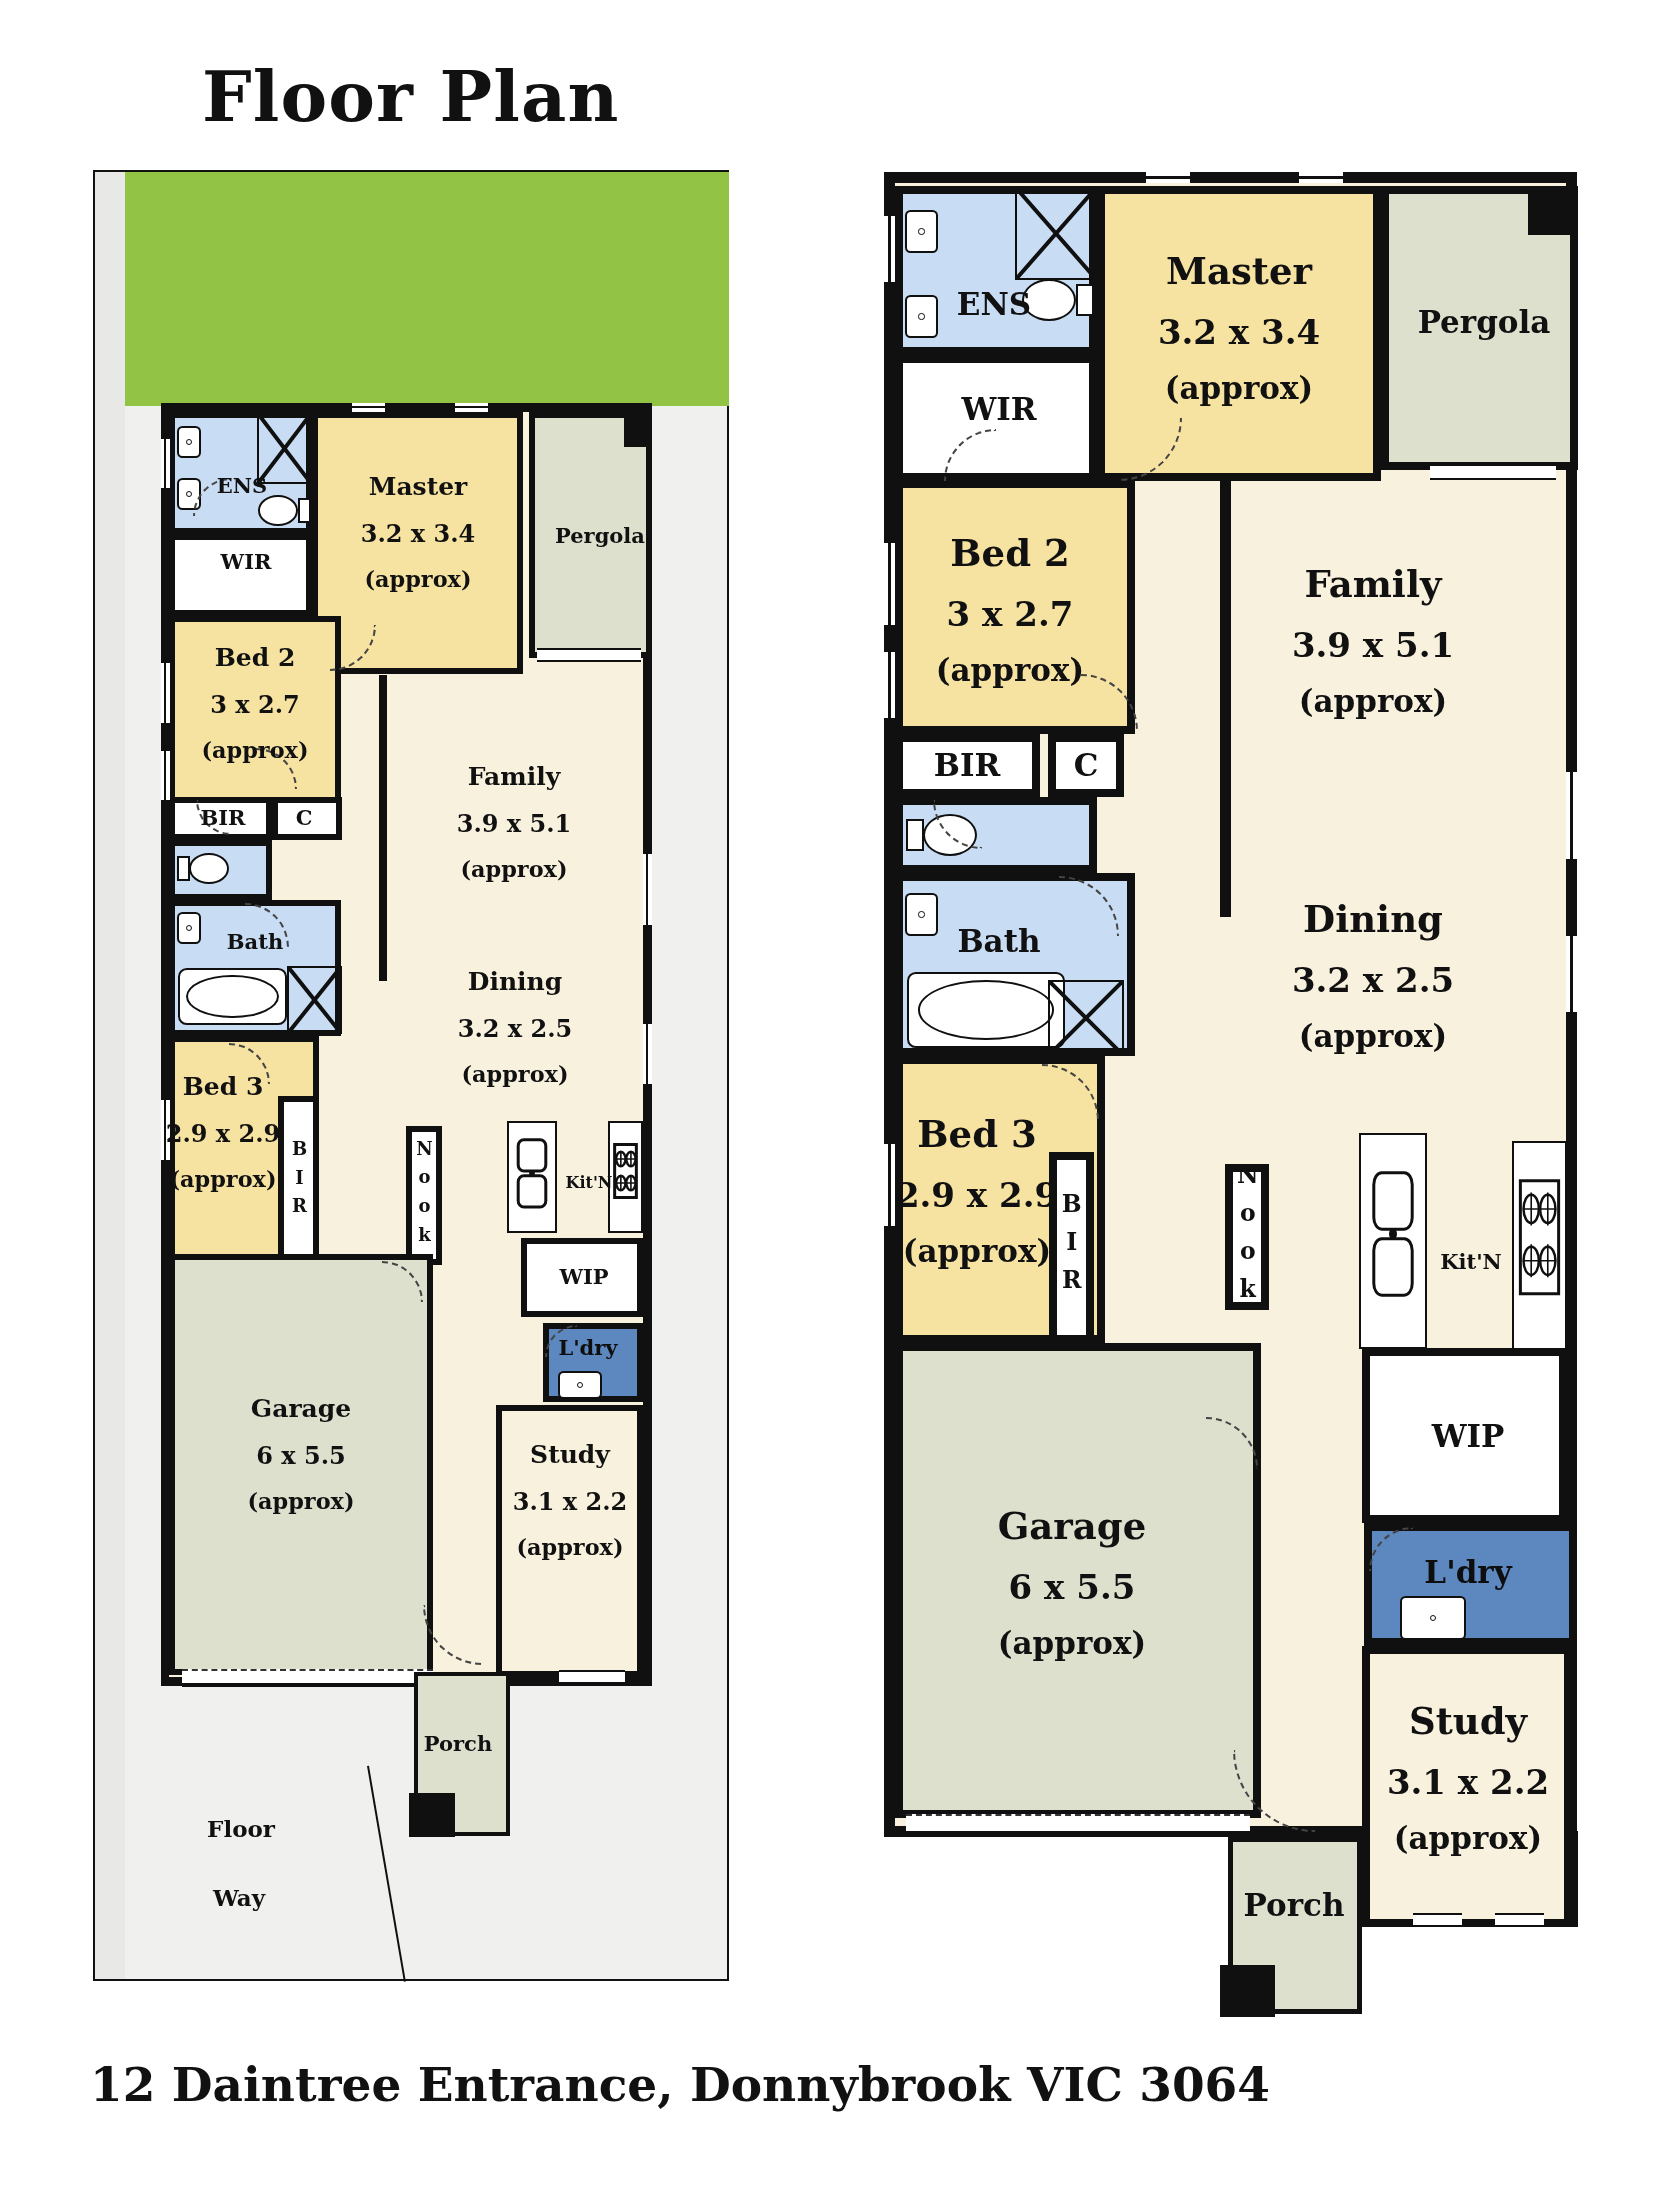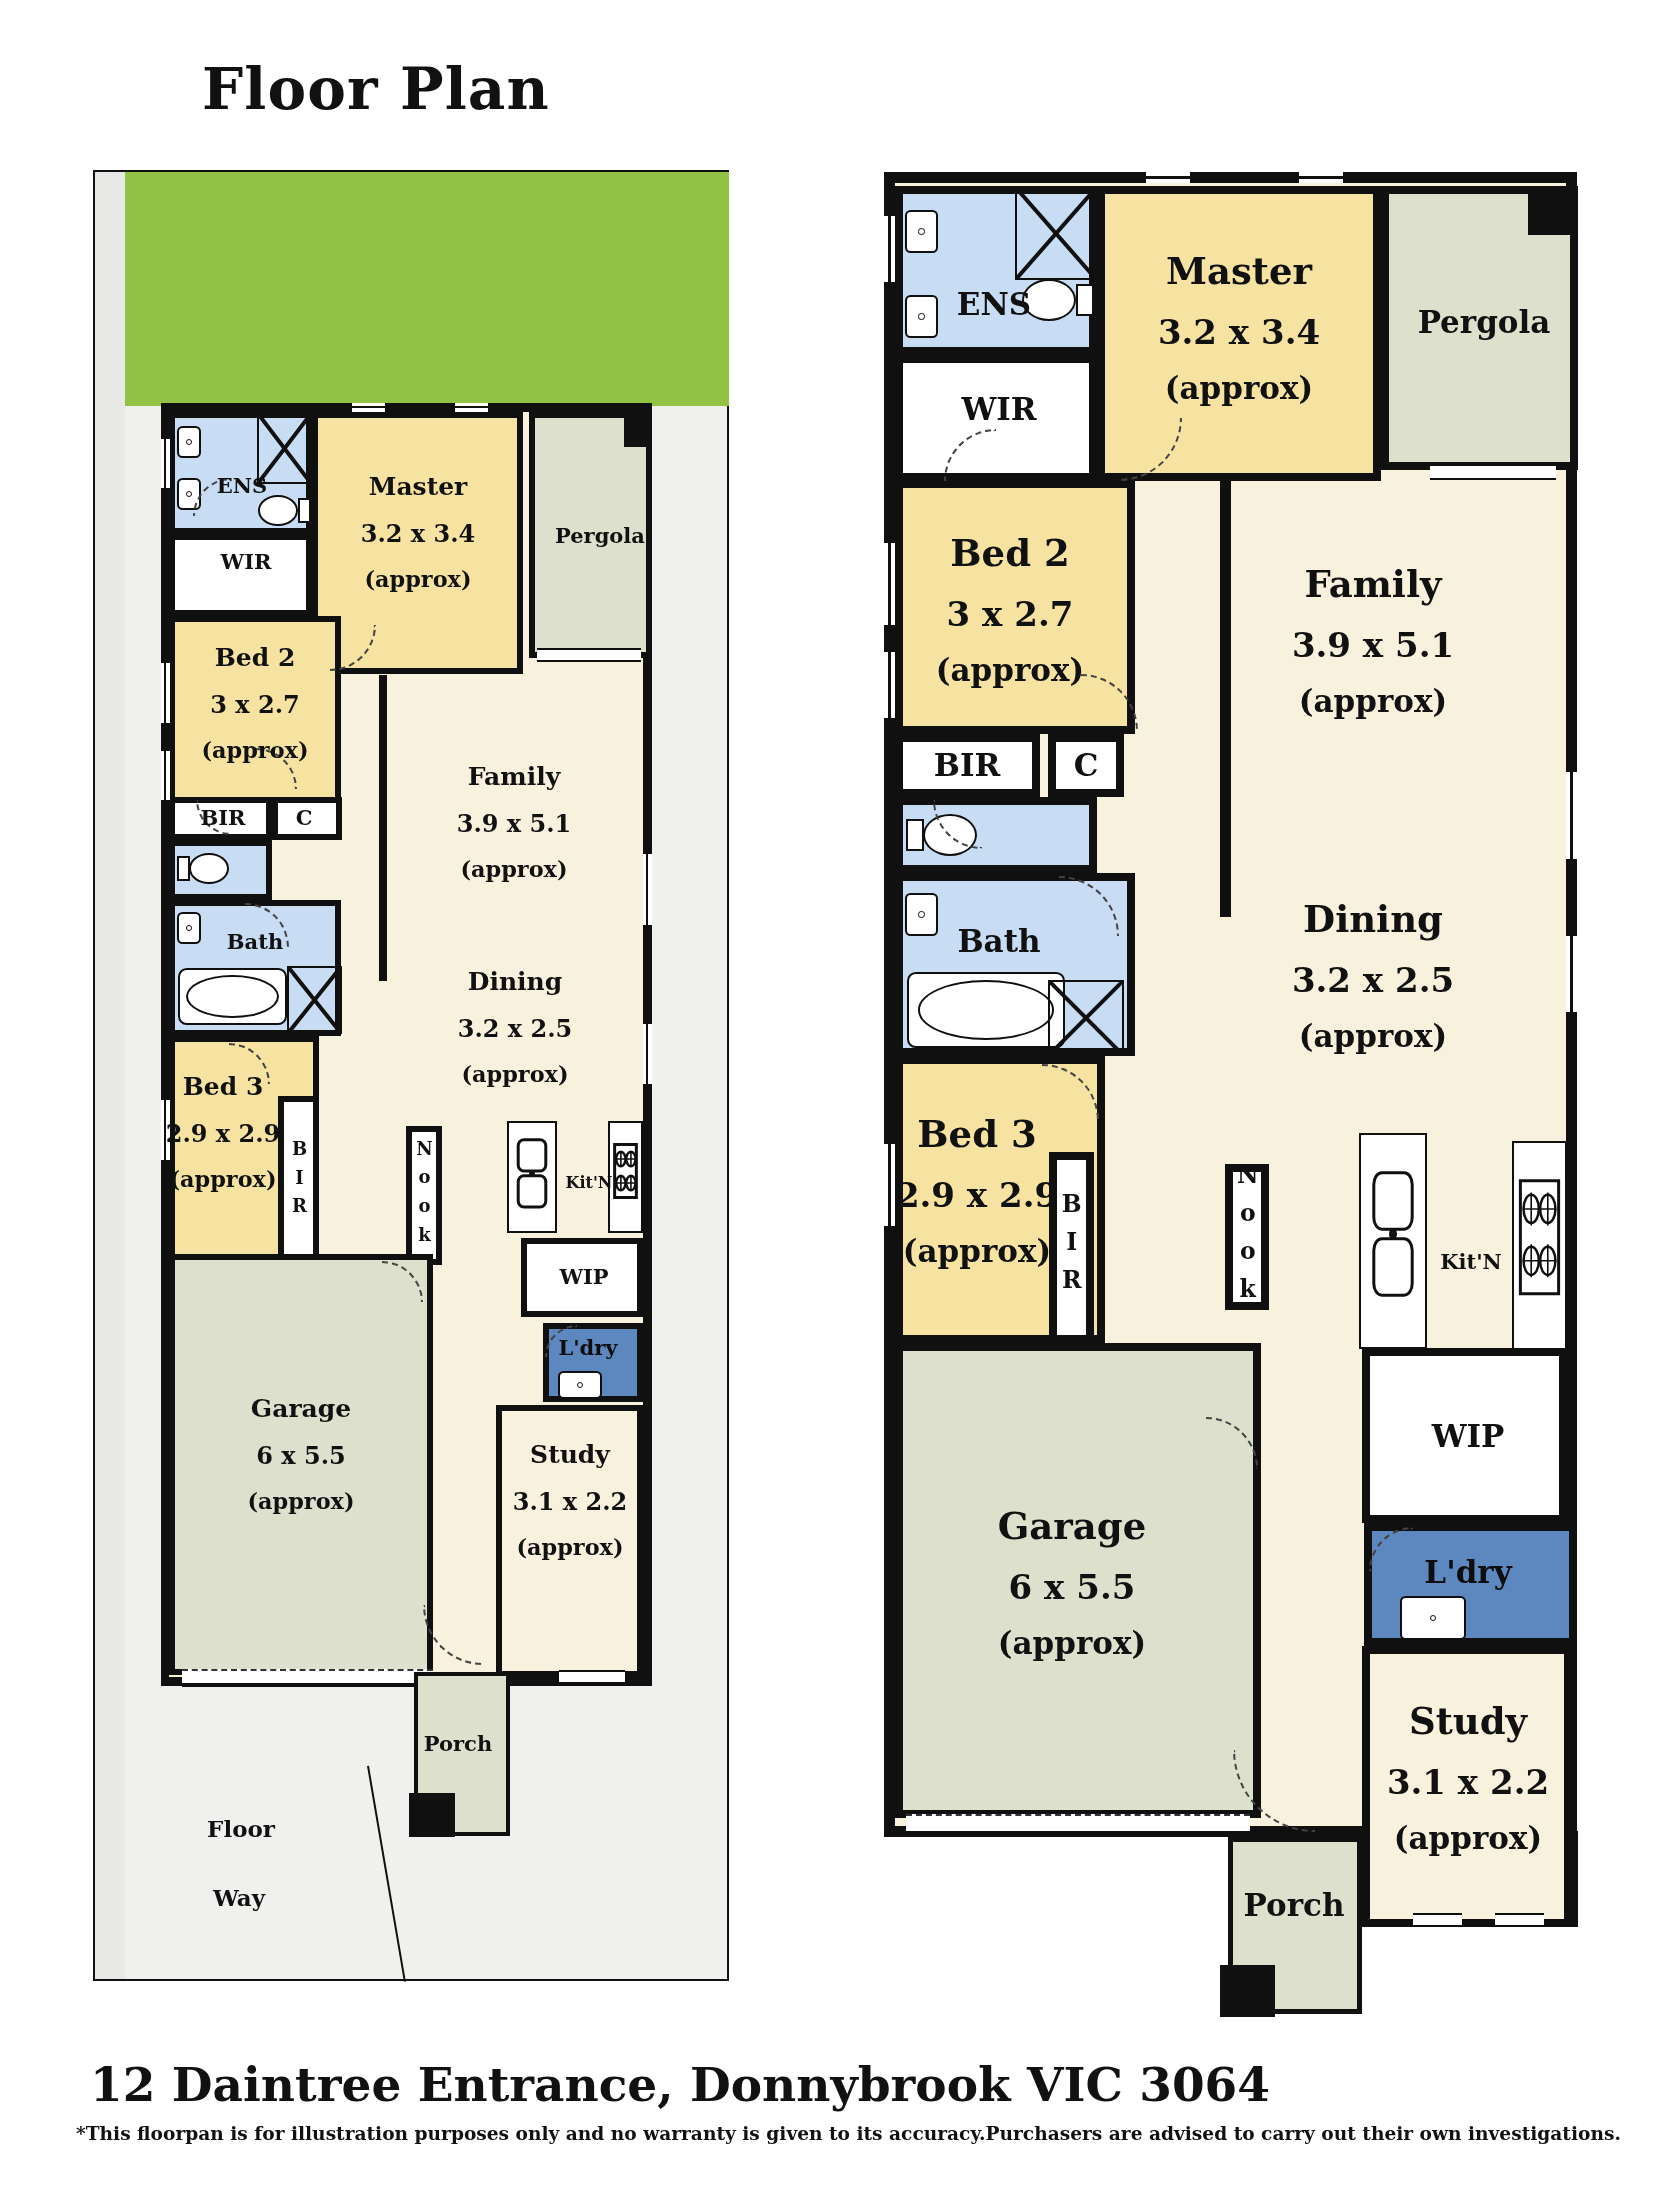--- a/index.html
+++ b/index.html
@@ -32,21 +32,21 @@
   .basin{position:absolute;background:#fff;border:2.2px solid #101010;border-radius:5.5px;box-sizing:border-box}
   .basin::after{content:"";position:absolute;left:50%;top:50%;width:4.4px;height:4.4px;margin:-3.3px 0 0 -3.3px;border:1.6px solid #101010;border-radius:50%}
   .tub{position:absolute;background:#fff;border:2.2px solid #101010;border-radius:8.7px;box-sizing:border-box}
   .tub::after{content:"";position:absolute;left:6%;top:9%;right:6%;bottom:9%;border:2.2px solid #101010;border-radius:50%}
   .toilet{position:absolute;display:flex;align-items:center}
   .toilet .tank{width:25%;height:74%;background:#fff;border:2.2px solid #101010;box-sizing:border-box}
   .toilet .bowl{flex:1;height:96%;background:#fff;border:2.2px solid #101010;border-radius:50%;margin-left:-1.1px;box-sizing:border-box}
   .xbox{position:absolute;border:2.7px solid #101010;background:rgba(255,255,255,0);box-sizing:border-box}
   .unit{position:absolute;background:#fff;border:2.7px solid #101010;box-sizing:border-box}
   .fx{position:absolute;width:100%;height:100%;left:0;top:0}
-  .title{position:absolute;font-size:58px;letter-spacing:1.1px}
+  .title{position:absolute;font-size:70px;letter-spacing:1.1px}
   .address{position:absolute;font-size:47px;white-space:nowrap}
   .disclaimer{position:absolute;font-size:18.6px;white-space:nowrap}
   .dw{position:absolute;transform:translate(-50%,-50%);font-size:23px}
 </style>
 </head>
 <body>
 
 <div class="canvas">
 
   <div class="title" style="left:202px;top:55px">Floor Plan</div>
@@ -331,15 +331,14 @@
     </div>
     <div class="lbl" style="left:584px;top:1606px">
       <div class="nm">Study</div>
       <div class="dm">3.1 x 2.2</div>
       <div class="ap">(approx)</div>
     </div>
     <div class="lbl sm" style="left:410px;top:1733px">Porch</div>
   </div>
 
   <div class="address" style="left:90px;top:2057px">12 Daintree Entrance, Donnybrook VIC 3064</div>
-  <div class="disclaimer" style="left:76px;top:2123px">*This floorpan is for illustration purposes only and no warranty is given to its accuracy.Purchasers are advised to carry out their own investigations.</div>
 </div>
 
 
 </body></html>

